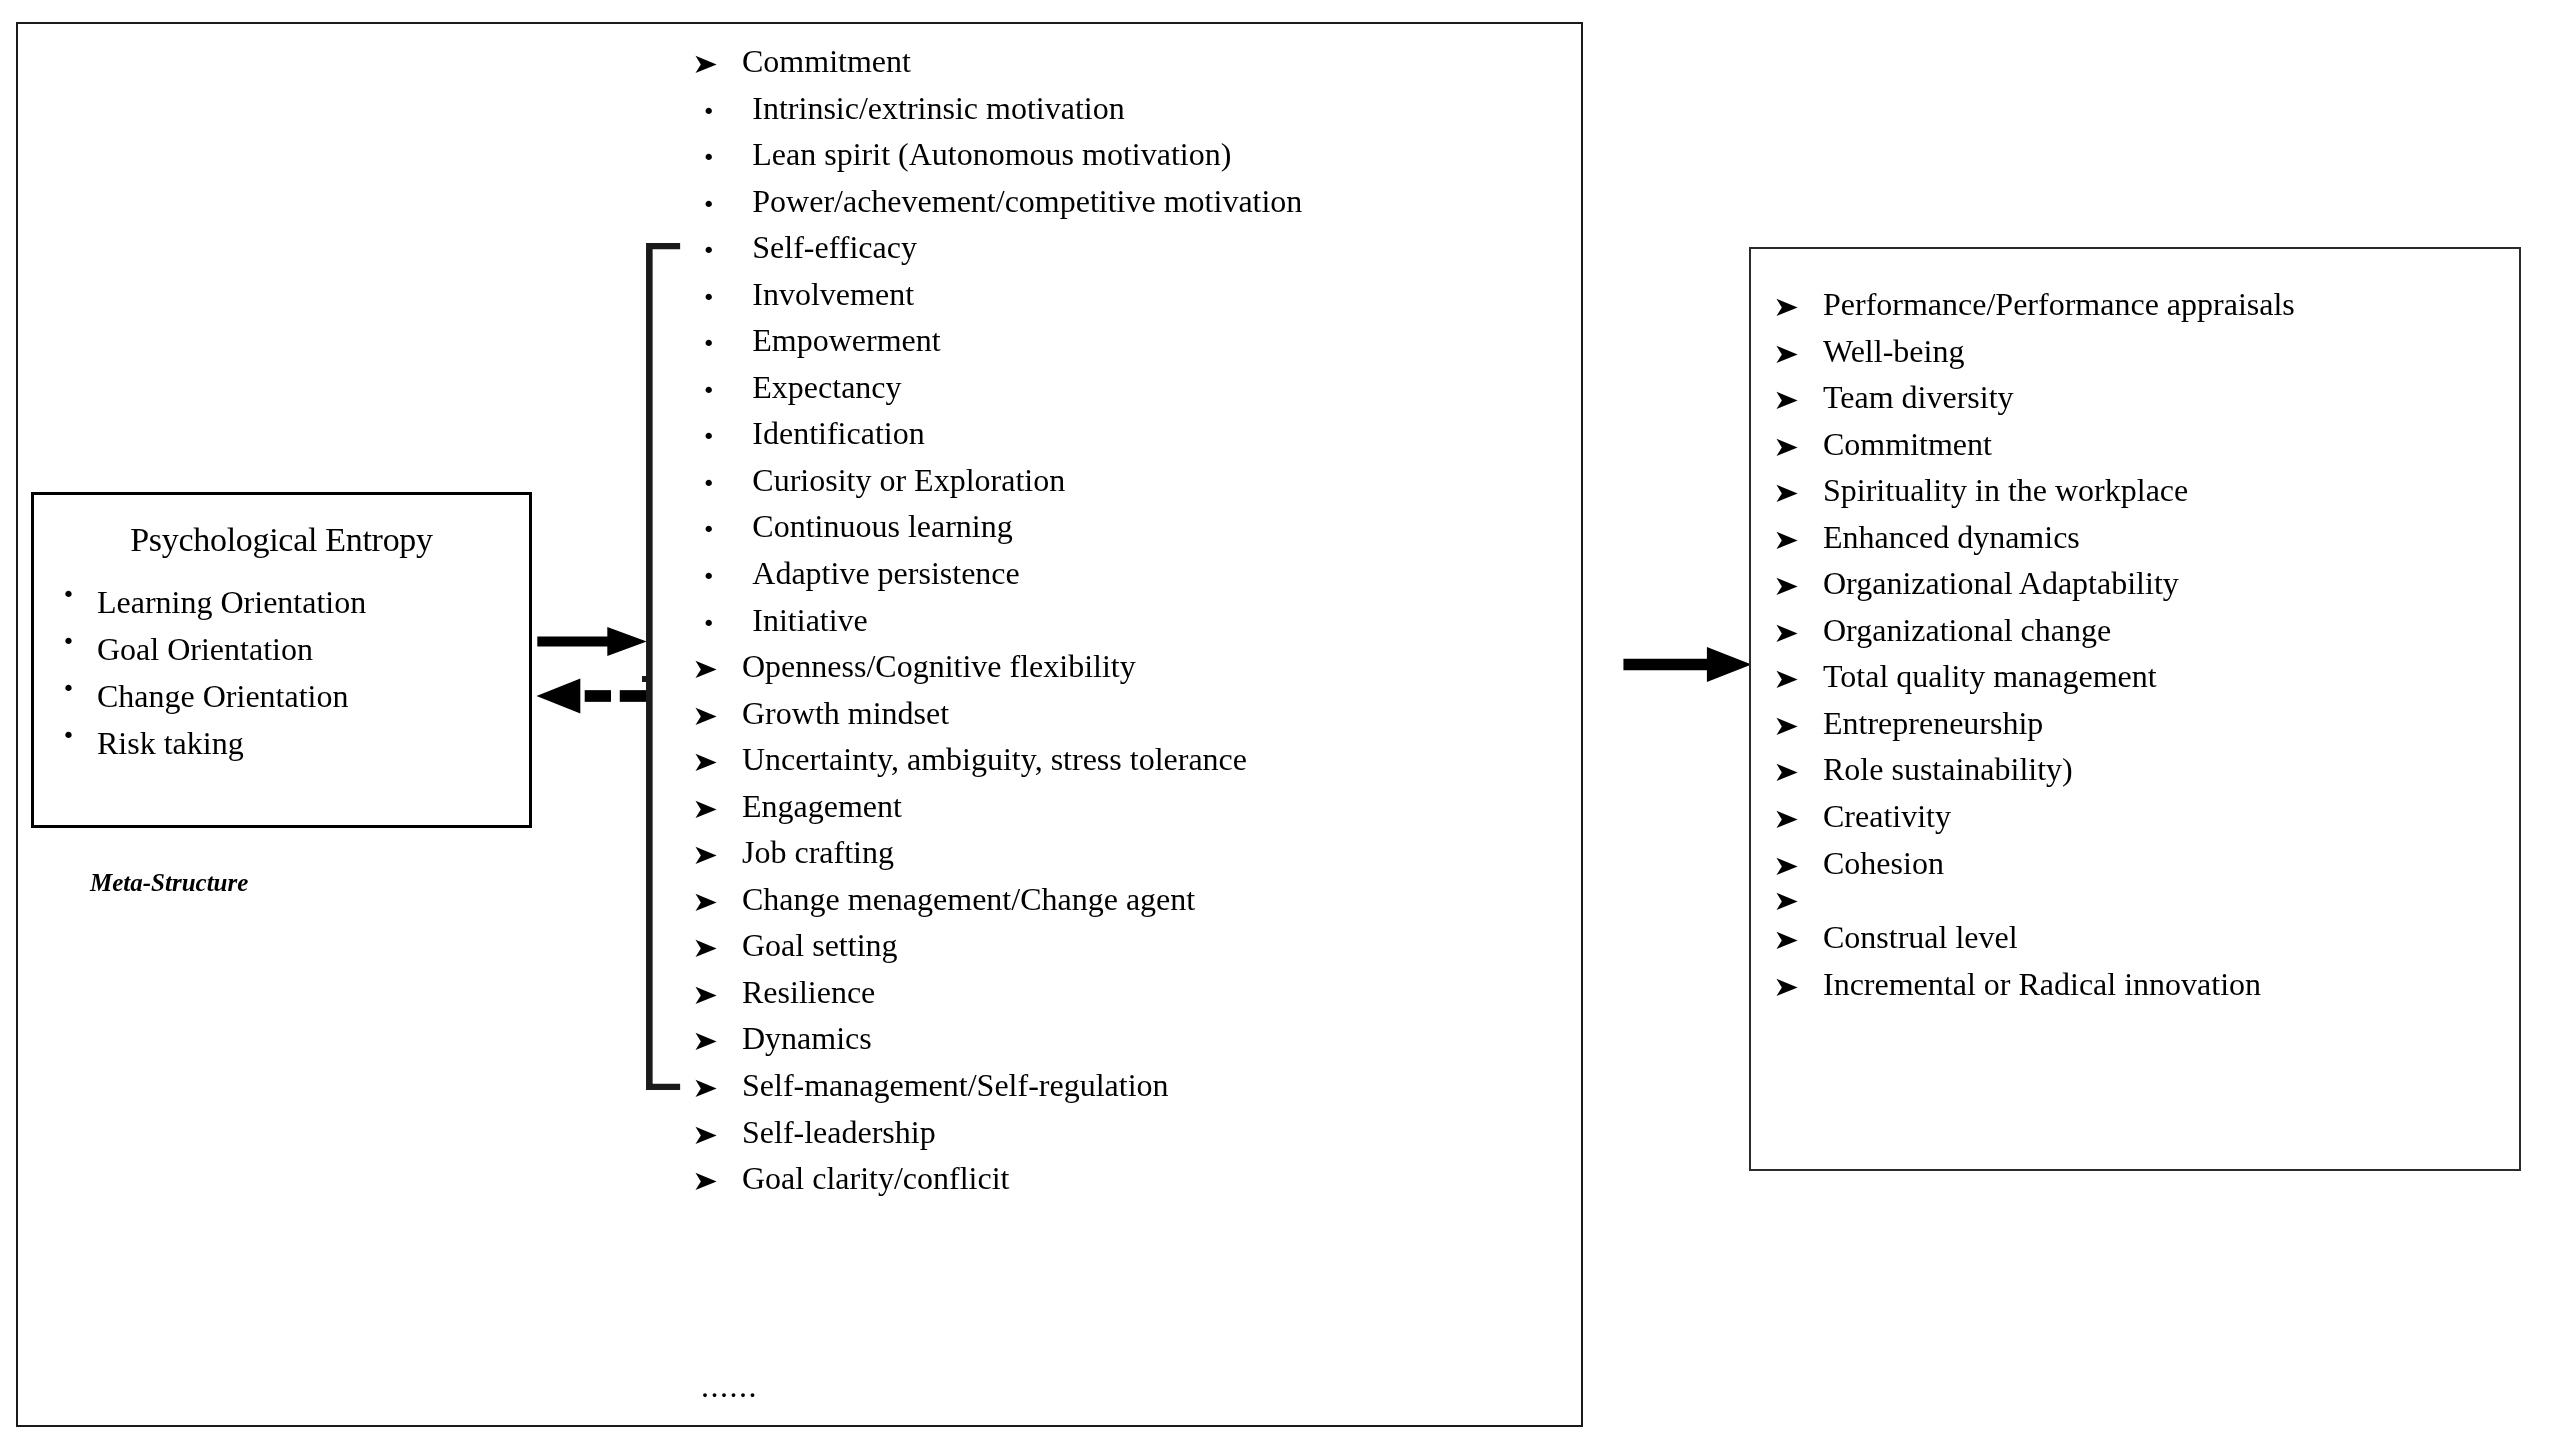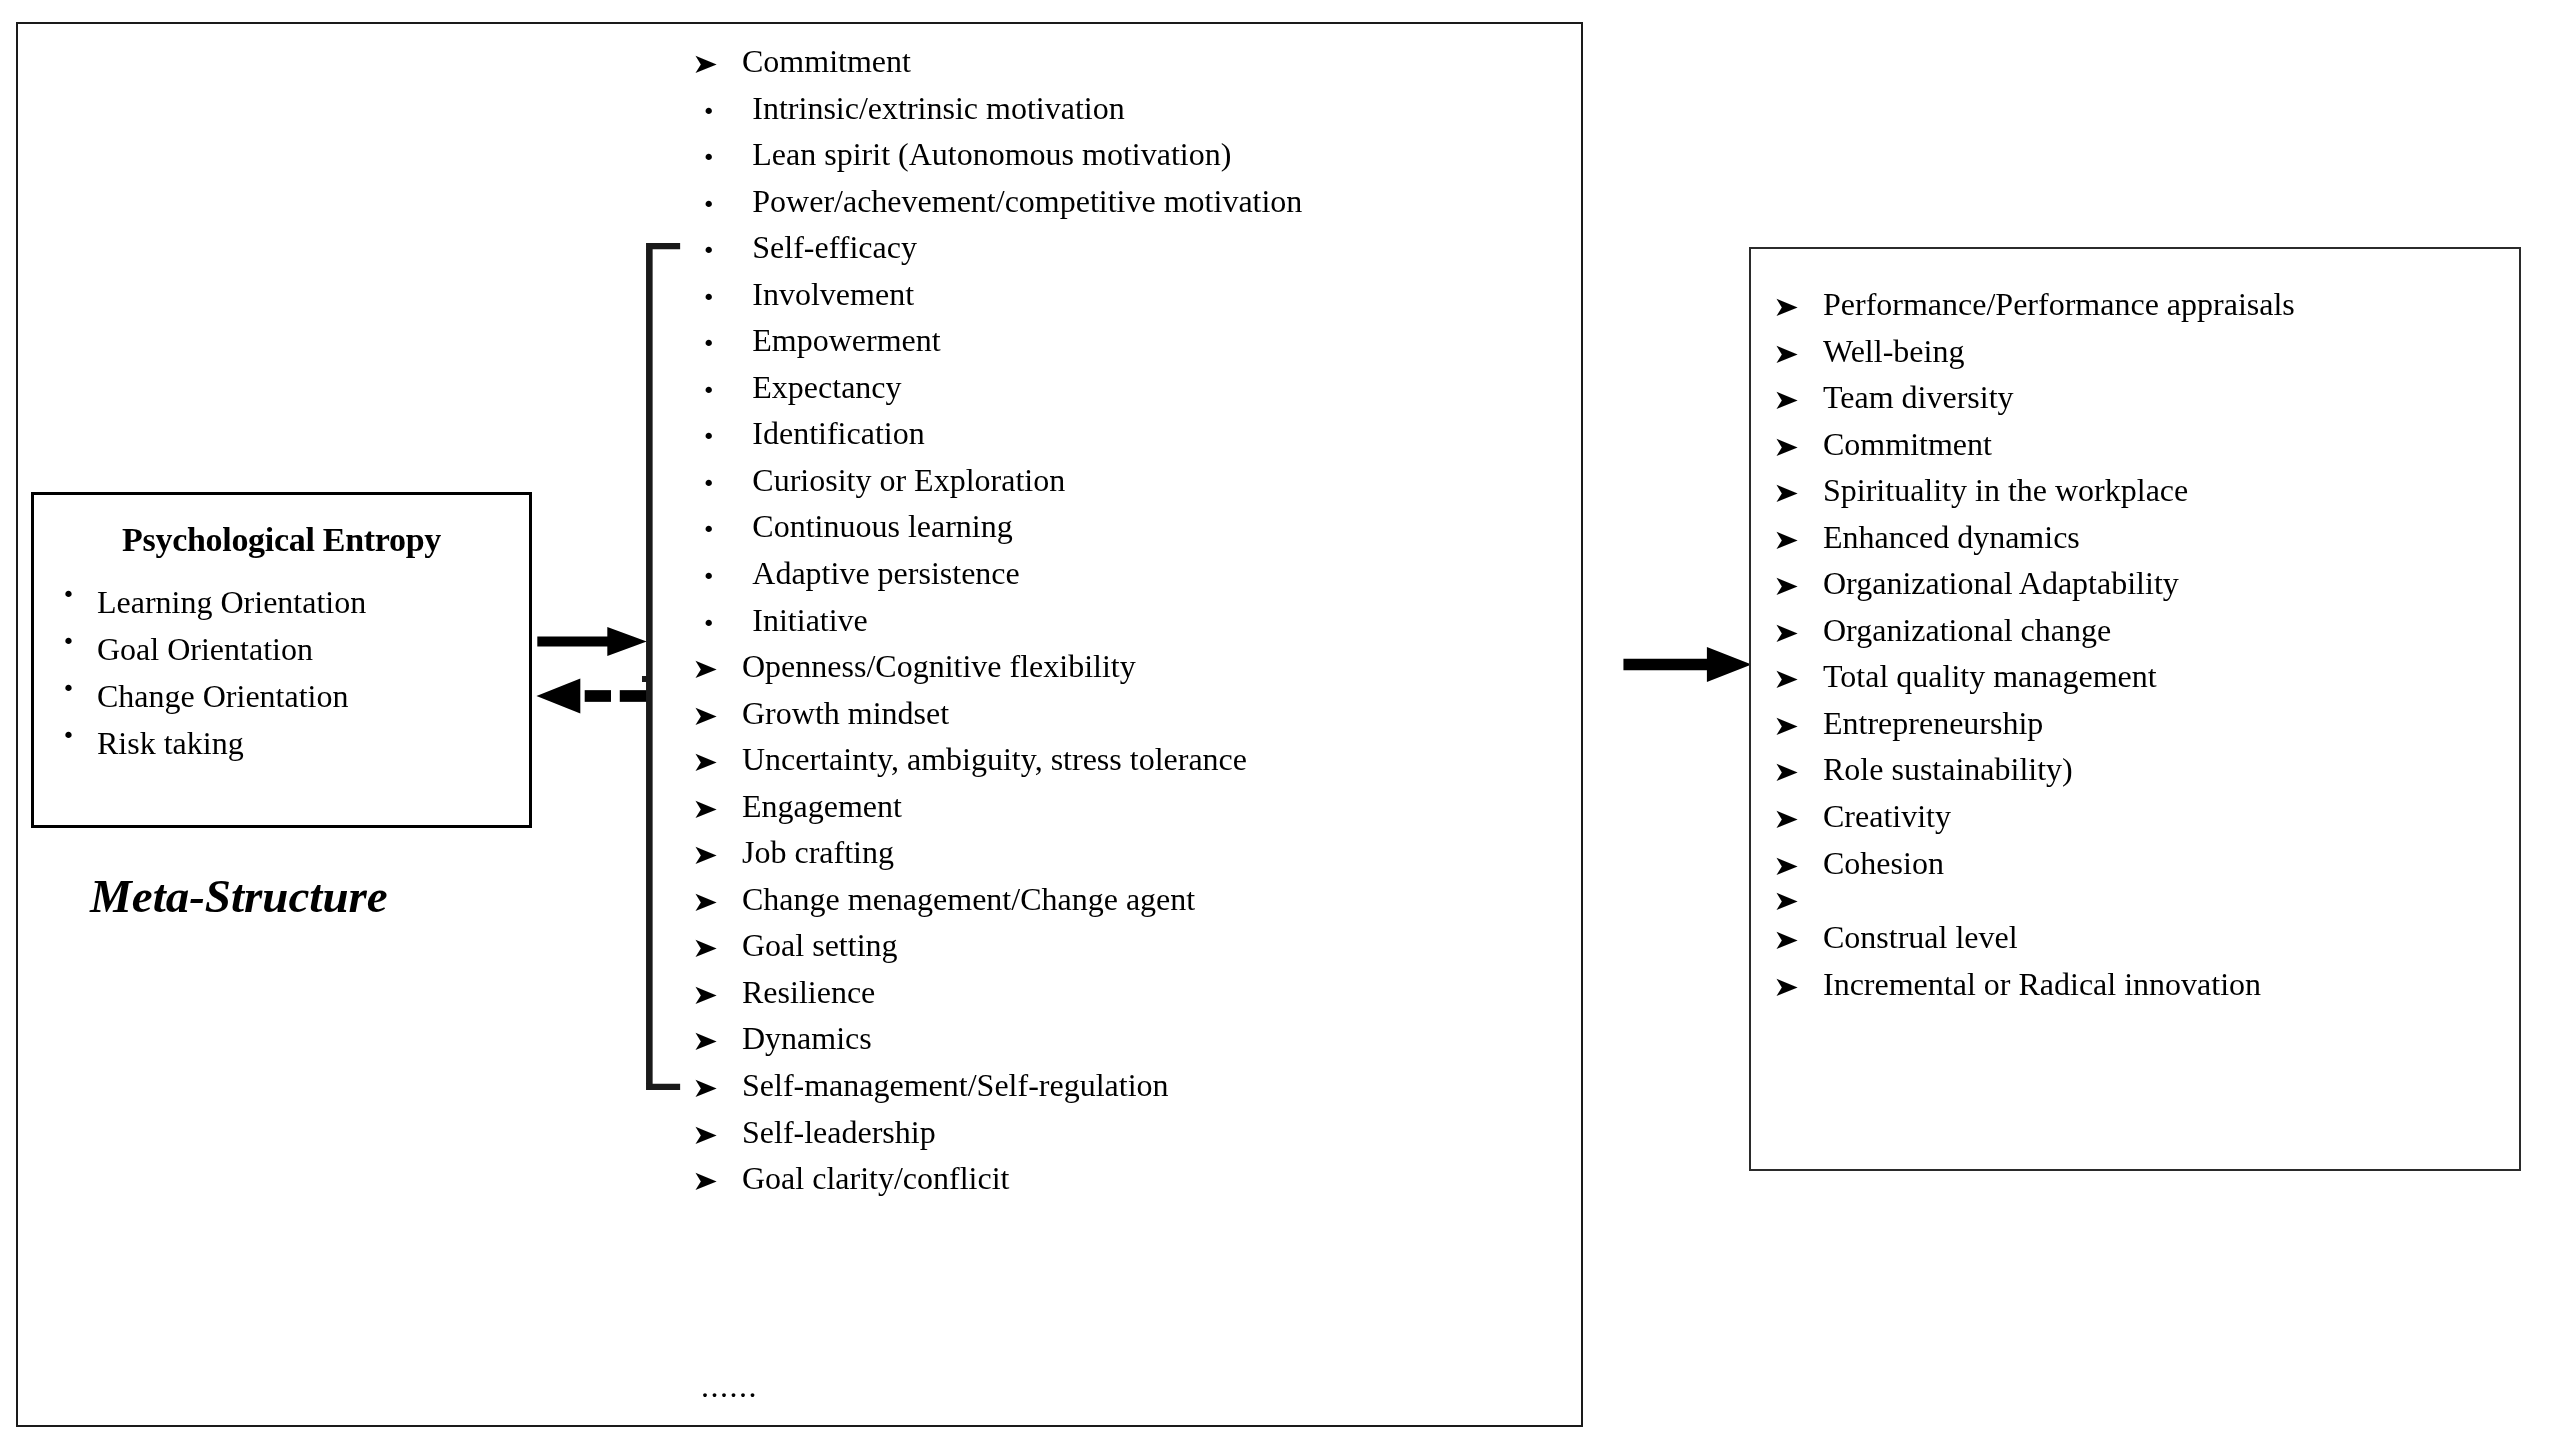--- a/index.html
+++ b/index.html
@@ -37,21 +37,21 @@
     position: absolute;
     left: 31px;
     top: 492px;
     width: 501px;
     height: 336px;
     border: 3.7px solid #000000;
     box-sizing: border-box;
     background: #ffffff;
   }
   .pe-title {
-    font-weight: bold;
+    font-weight: normal;
     font-size: 34px;
     letter-spacing: -0.3px;
     text-align: center;
     margin-top: 28px;
     line-height: 1.0;
   }
   .pe-list {
     margin: 22px 0 0 0;
     padding: 0;
     list-style: none;
@@ -68,21 +68,21 @@
     flex: 0 0 35px;
     font-size: 29.4px;
     line-height: 1.47;
   }
 
   
   .meta-structure {
     position: absolute;
     left: 90px;
     top: 869px;
-    font-size: 47px;
+    font-size: 25px;
     font-weight: bold;
     font-style: italic;
     white-space: nowrap;
   }
 
   
   .arrow-solid-right {
     position: absolute;
     left: 537px;
     top: 624px;

